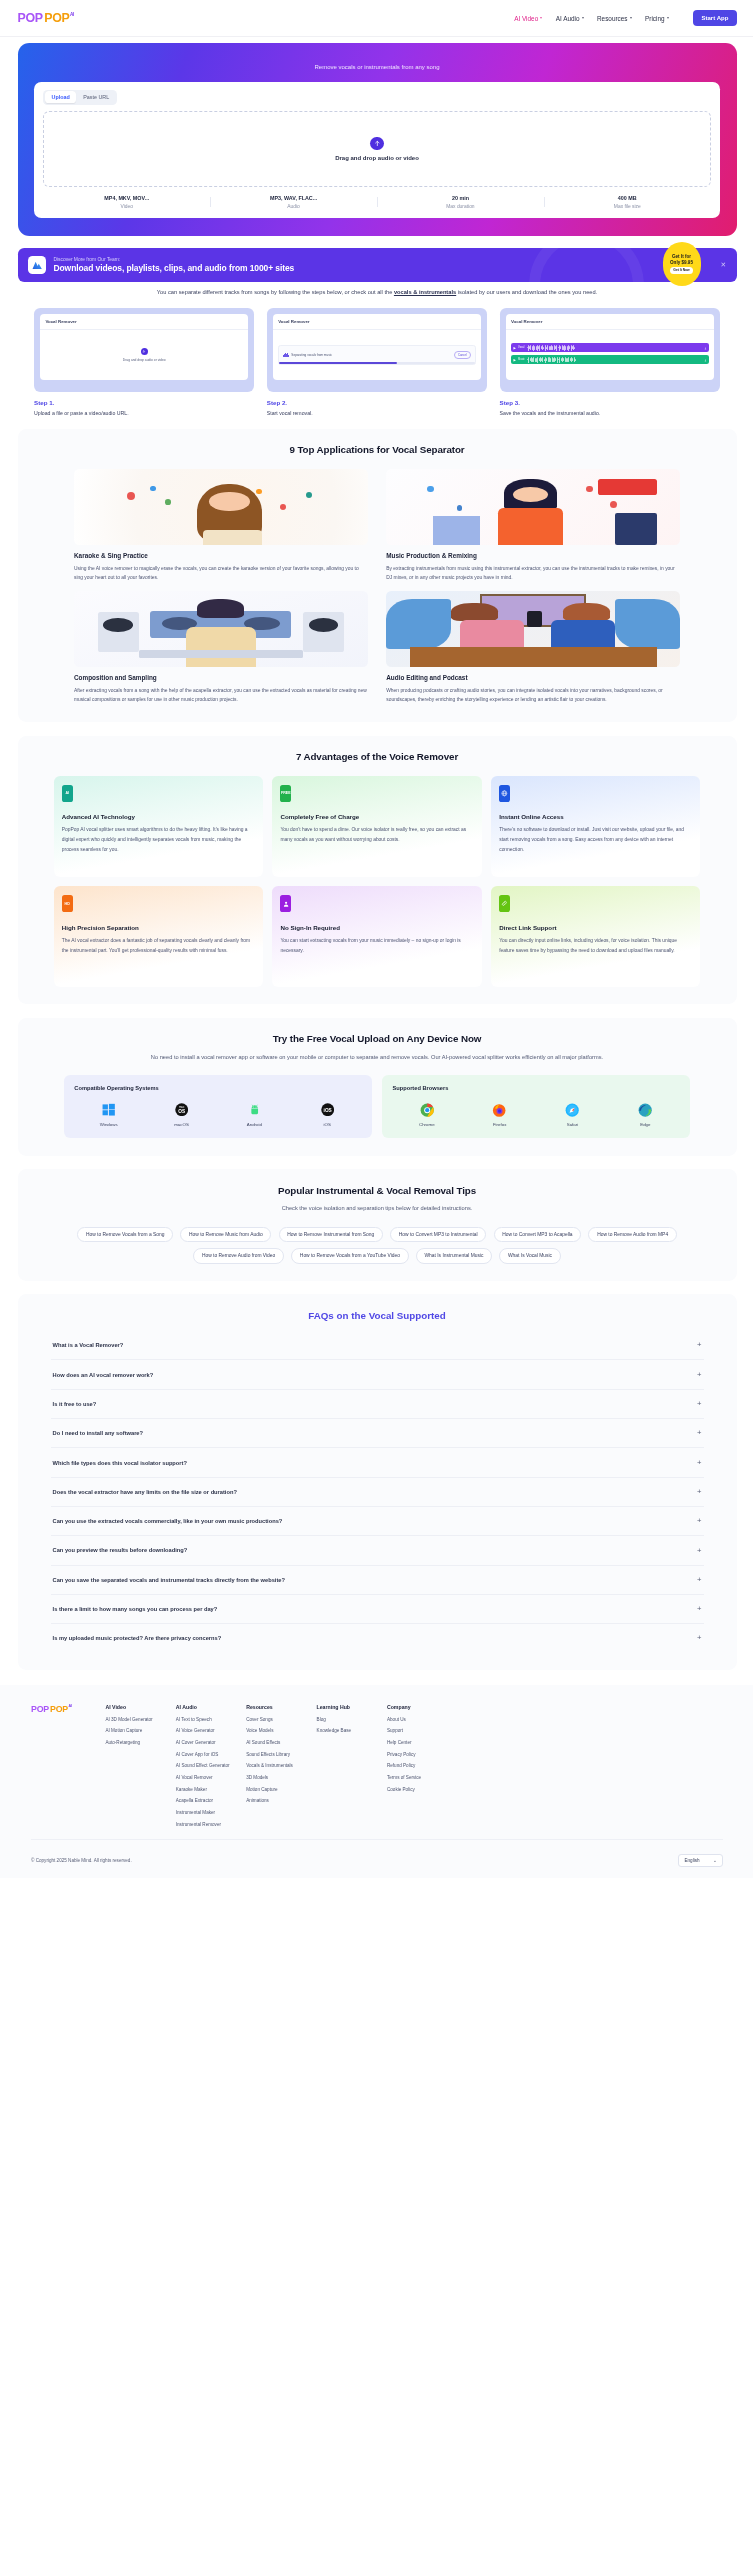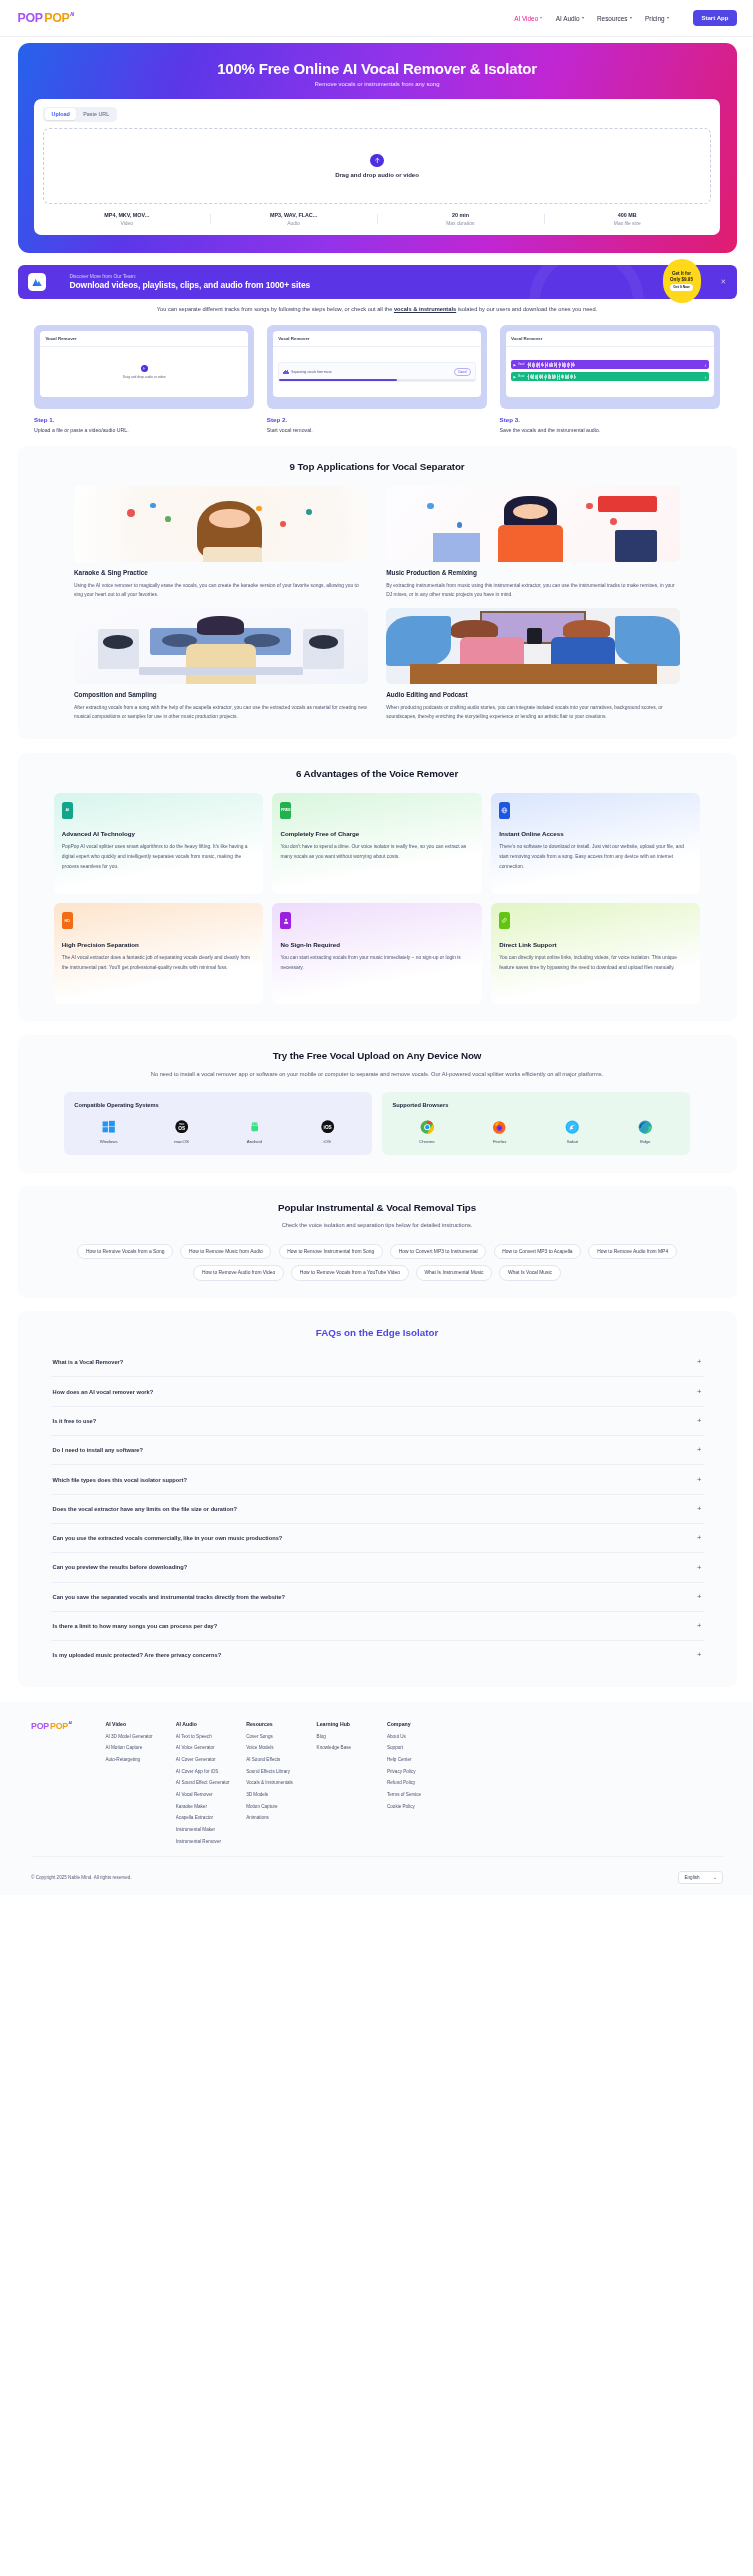--- a/index.html
+++ b/index.html
@@ -83,21 +83,21 @@
     display: flex; align-items: center; gap: 7.2px; position: relative; overflow: hidden;
   }
   .promo::after {
     content:""; position:absolute; right:93px; top:-20.6px; width:93px; height:93px;
     border-radius:50%; border:11.3px solid rgba(255,255,255,.055);
   }
   .promo-logo {
     width: 18.5px; height: 18.5px; background: #fff; border-radius: 4.6px;
     display: flex; align-items: center; justify-content: center; flex: none; z-index:1;
   }
-  .promo-txt { z-index: 1; margin-left: 16px; }
+  .promo-txt { z-index: 1; }
   .promo-small { color: #d9d2fb; font-size: 4.9px; }
   .promo-big { color: #fff; font-size: 8.5px; font-weight: 800; margin-top: 1.5px; letter-spacing: -0.1px; }
   .promo-close { margin-left: auto; color: #cdc4f7; font-size: 6.7px; cursor: pointer; z-index: 1; }
   .badge {
     position: absolute; right: 36px; top: -6.2px; width: 38px; height: 44px;
     background: #ffd919; border-radius: 50%/46%;
     display: flex; flex-direction: column; align-items: center; justify-content: center;
     text-align: center; z-index: 3;
   }
   .badge .l1 { font-size: 4.6px; font-weight: 800; color: #1c1c1c; line-height: 1.25; }
@@ -228,21 +228,20 @@
     </div>
     <div class="nav-item">
       <span>Pricing</span>
       <i class="caret"></i>
     </div>
     <button class="start-btn">Start App</button>
   </nav>
 </header>
 
 <section class="hero">
-  <h1>100% Free Online AI Vocal Remover &amp; Isolator</h1>
   <p class="sub">Remove vocals or instrumentals from any song</p>
 
   <div class="upload-card">
     <div class="tabs">
       <div class="tab active">Upload</div>
       <div class="tab">Paste URL</div>
     </div>
 
     <div class="dropzone">
       <div class="up-ico">
@@ -531,21 +530,21 @@
           <div style="position:absolute;left:8%;top:74%;width:84%;height:26%;background:#a5652f;"></div>
         </div>
       </div>
       <div class="app-name">Audio Editing and Podcast</div>
       <div class="app-desc">When producing podcasts or crafting audio stories, you can integrate isolated vocals into your narratives, background scores, or soundscapes, thereby enriching the storytelling experience or lending an artistic flair to your creations.</div>
     </div>
   </div>
 </section>
 
 <section class="panel">
-  <h2 class="sec-title">6 Advantages of the Voice Remover</h2>
+  <h2 class="sec-title">7 Advantages of the Voice Remover</h2>
   <div class="adv-grid">
 
     <div class="adv-card adv-c1">
       <div class="adv-ico" style="background:#12a58c">
         <span>AI</span>
       </div>
       <div class="adv-title">Advanced AI Technology</div>
       <div class="adv-desc">PopPop AI vocal splitter uses smart algorithms to do the heavy lifting. It's like having a digital expert who quickly and intelligently separates vocals from music, making the process seamless for you.</div>
     </div>
 
@@ -717,21 +716,21 @@
     <span class="tip">How to Convert MP3 to Acapella</span>
     <span class="tip">How to Remove Audio from MP4</span>
     <span class="tip">How to Remove Audio from Video</span>
     <span class="tip">How to Remove Vocals from a YouTube Video</span>
     <span class="tip">What Is Instrumental Music</span>
     <span class="tip">What Is Vocal Music</span>
   </div>
 </section>
 
 <section class="panel">
-  <h2 class="faq-title">FAQs on the Edge Isolator</h2>
+  <h2 class="faq-title">FAQs on the Vocal Supported</h2>
   <div class="faq-list">
     <div class="faq-row">
       <span class="faq-q">What is a Vocal Remover?</span>
       <span class="faq-plus">+</span>
     </div>
     <div class="faq-row">
       <span class="faq-q">How does an AI vocal remover work?</span>
       <span class="faq-plus">+</span>
     </div>
     <div class="faq-row">

